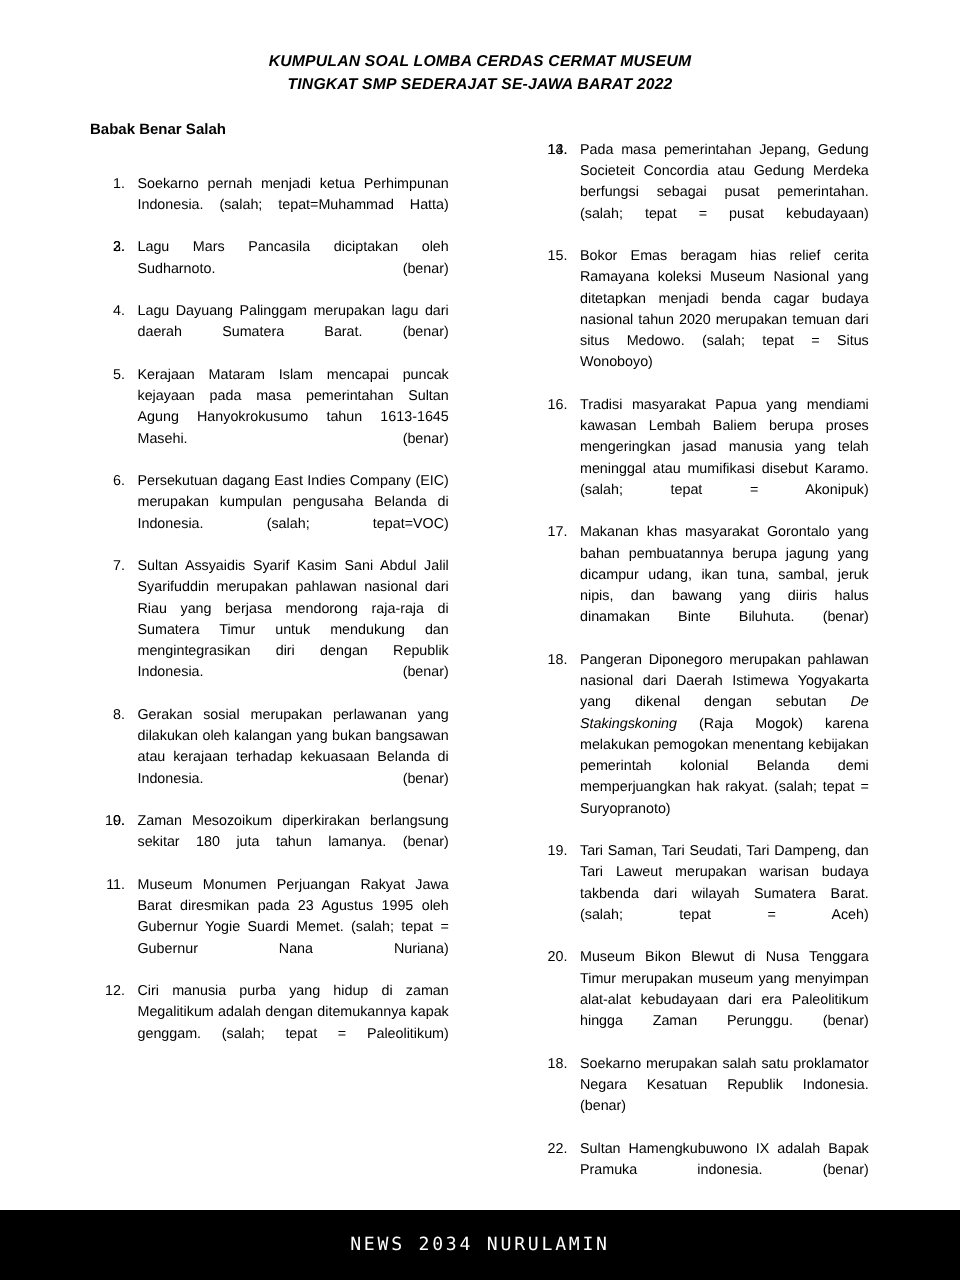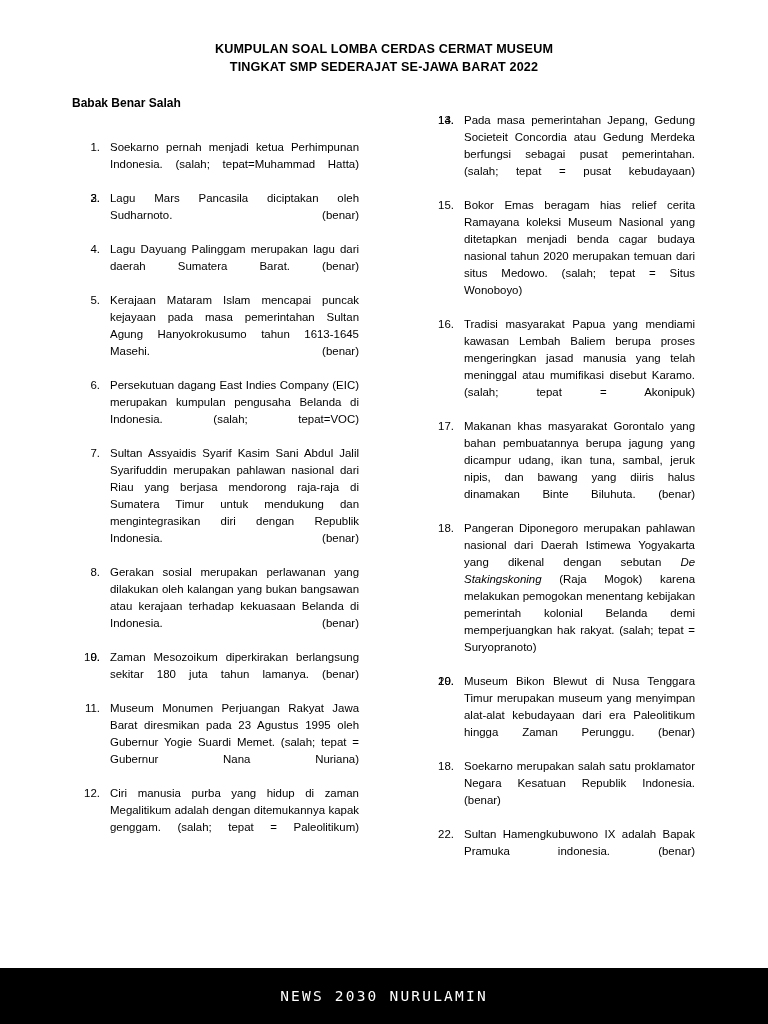--- a/index.html
+++ b/index.html
@@ -19,20 +19,21 @@
   }
 
   .doc-title {
     text-align: center;
     font-weight: bold;
     font-size: 12.6px;
     letter-spacing: 0.15px;
     line-height: 1.45;
     padding-top: 40px;
     margin: 0 60px 0 60px;
+    font-style: italic;
   }
   .doc-title .line {
     display: block;
     white-space: nowrap;
   }
 
   .section-heading {
     position: absolute;
     left: 72px;
     top: 96px;
@@ -200,35 +201,36 @@
         <li>
           <span class="num">17.</span>
           <span class="body">Makanan khas masyarakat Gorontalo yang bahan pembuatannya berupa jagung yang dicampur udang, ikan tuna, sambal, jeruk nipis, dan bawang yang diiris halus dinamakan Binte Biluhuta. (benar)</span>
         </li>
         <li>
           <span class="num">18.</span>
           <span class="body"><span>Pangeran Diponegoro merupakan pahlawan nasional dari Daerah Istimewa Yogyakarta yang dikenal dengan sebutan </span><em class="it">De Stakingskoning</em><span> (Raja Mogok) karena melakukan pemogokan menentang kebijakan pemerintah kolonial Belanda demi memperjuangkan hak rakyat. (salah; tepat = Suryopranoto)</span></span>
         </li>
         <li>
           <span class="num">19.</span>
+          <span class="body">Tari Saman, Tari Seudati, Tari Dampeng, dan Tari Laweut merupakan warisan budaya takbenda dari wilayah Sumatera Barat. (salah; tepat = Aceh)</span>
         </li>
         <li>
           <span class="num">20.</span>
           <span class="body">Museum Bikon Blewut di Nusa Tenggara Timur merupakan museum yang menyimpan alat-alat kebudayaan dari era Paleolitikum hingga Zaman Perunggu. (benar)</span>
         </li>
         <li>
           <span class="num">18.</span>
           <span class="body">Soekarno merupakan salah satu proklamator Negara Kesatuan Republik Indonesia. (benar)</span>
         </li>
         <li>
           <span class="num">22.</span>
           <span class="body">Sultan Hamengkubuwono IX adalah Bapak Pramuka indonesia. (benar)</span>
         </li>
       </ol>
     </div>
 
   </div>
 
   <div class="footer-bar">
-    <span class="ftext">NEWS 2030 NURULAMIN</span>
+    <span class="ftext">NEWS 2034 NURULAMIN</span>
   </div>
 
 </div>
 
 </body></html>

